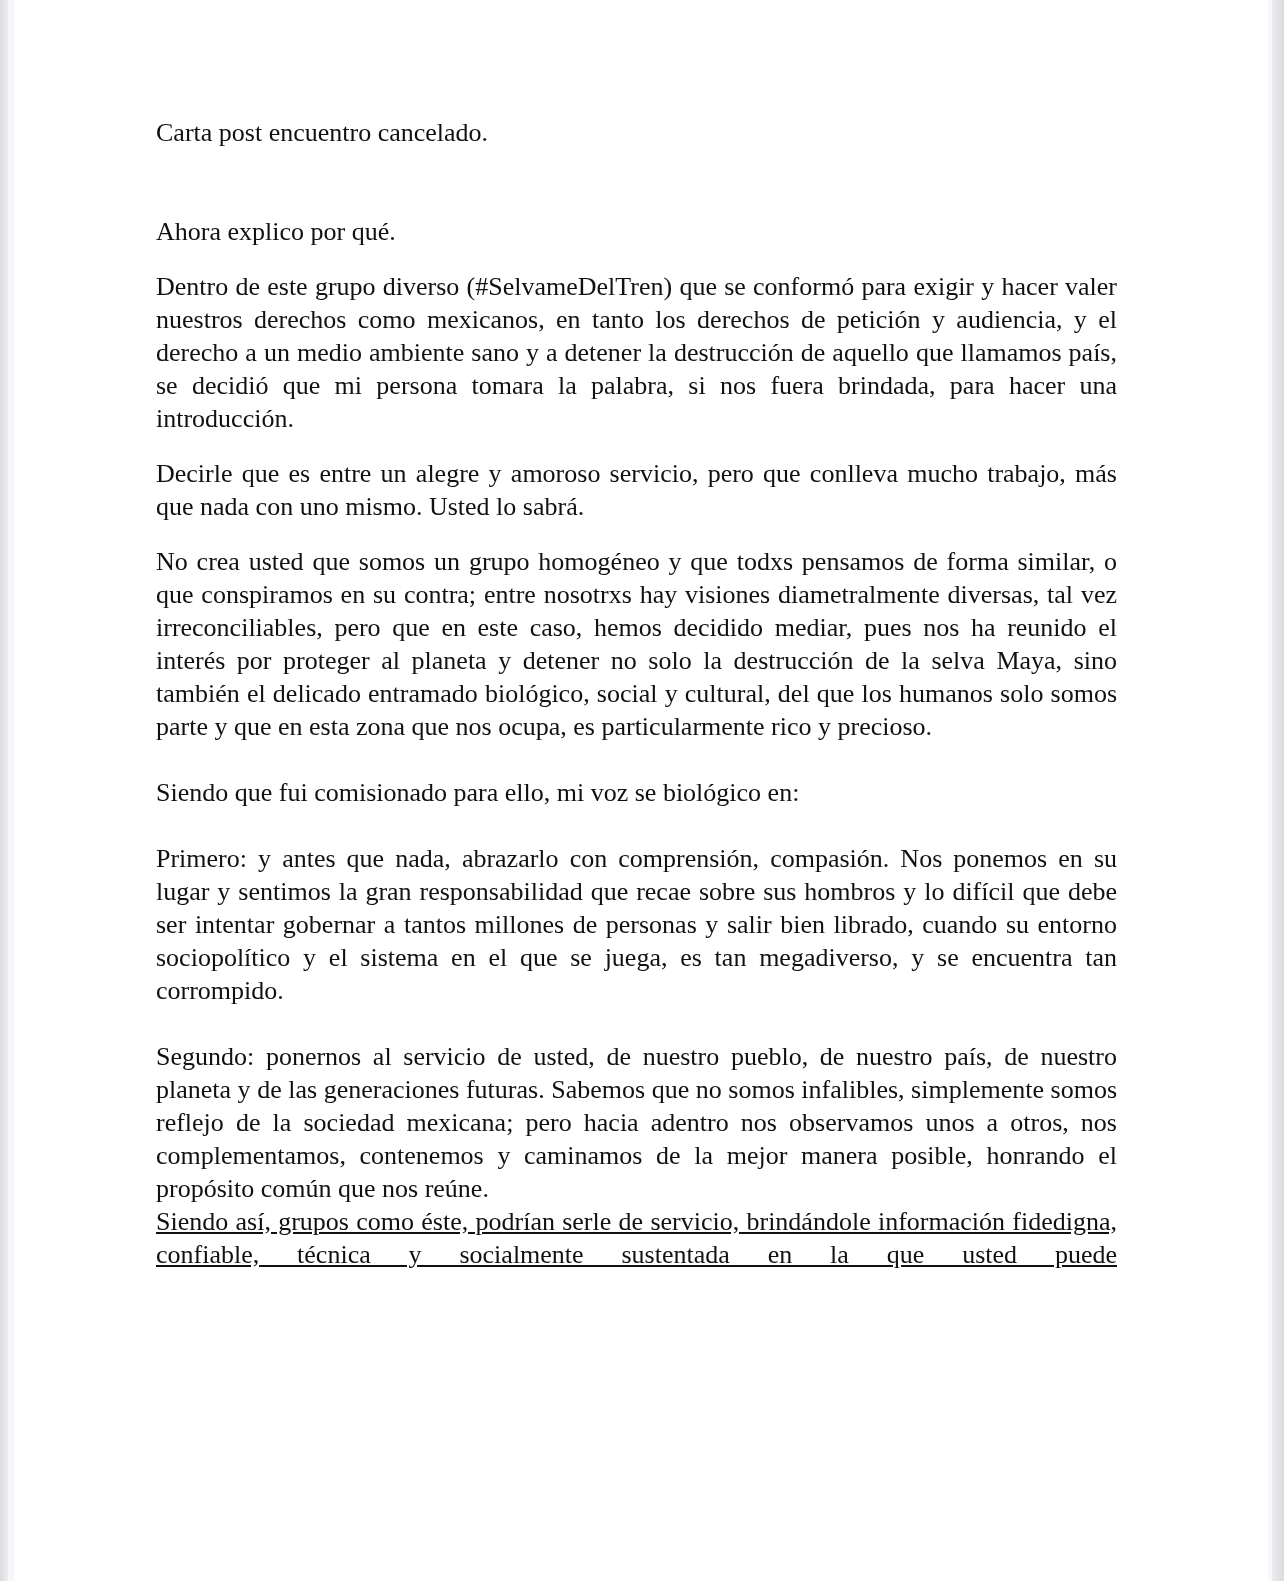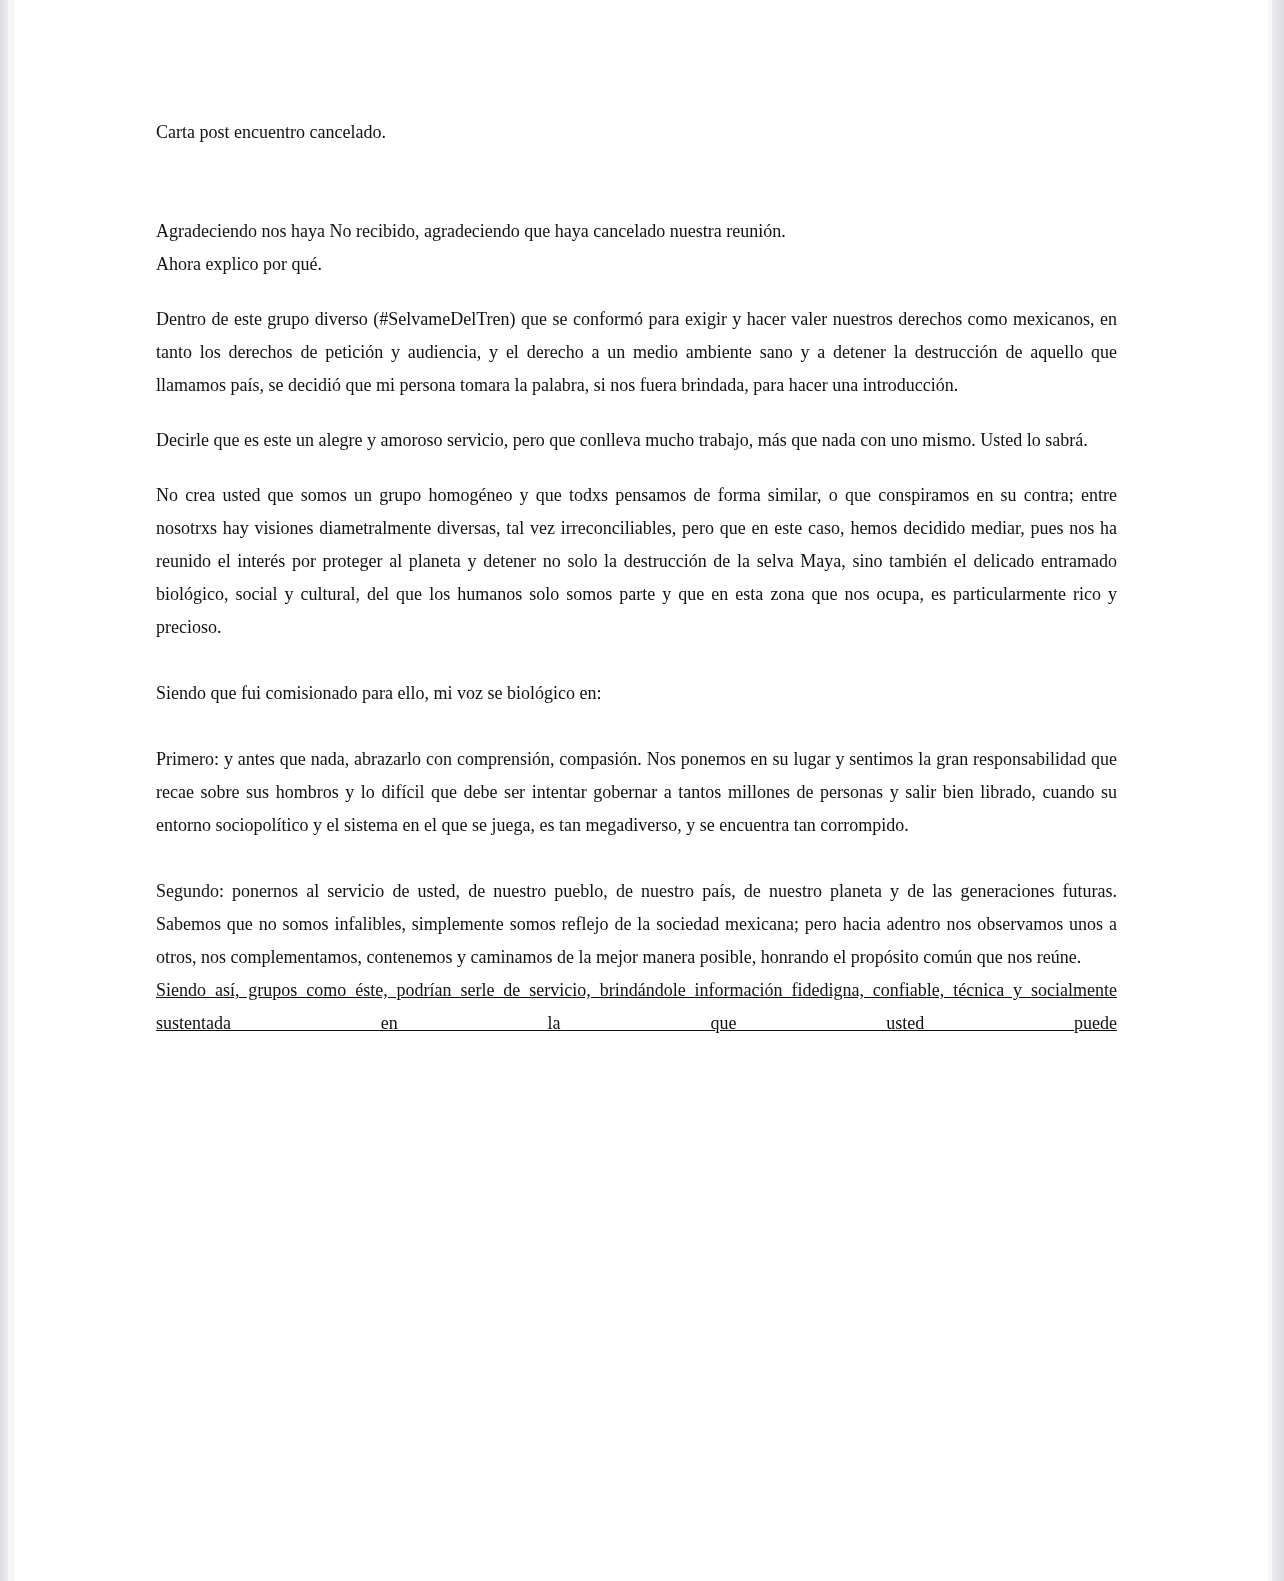--- a/index.html
+++ b/index.html
@@ -36,21 +36,21 @@
       right: 12px; top: 0;
       width: 4px; height: 1581px;
       background: #f7f7f9;
     }
     .page {
       position: absolute;
       left: 156px;
       top: 116px;
       width: 961px;
       font-family: "Liberation Serif", "DejaVu Serif", serif;
-      font-size: 18px;
+      font-size: 26px;
       line-height: 33px;
       color: #111111;
     }
     .para {
       margin: 0;
       text-align: justify;
     }
     .para.left { text-align: left; }
     .gap-lg { height: 33px; }
     .gap-md { height: 22px; }
@@ -62,28 +62,27 @@
 <div class="edge-left-inner"></div>
 <div class="edge-right"></div>
 <div class="edge-right-inner"></div>
 
 <div class="page">
   <p class="para left">Carta post encuentro cancelado.</p>
   <div class="gap-lg"></div>
 
   <div class="gap-lg"></div>
 
-  <p class="para">Agradeciendo nos haya No recibido, agradeciendo que haya cancelado nuestra reunión.</p>
   <p class="para left">Ahora explico por qué.</p>
   <div class="gap-md"></div>
 
   <p class="para">Dentro de este grupo diverso (#SelvameDelTren) que se conformó para exigir y hacer valer nuestros derechos como mexicanos, en tanto los derechos de petición y audiencia, y el derecho a un medio ambiente sano y a detener la destrucción de aquello que llamamos país, se decidió que mi persona tomara la palabra, si nos fuera brindada, para hacer una introducción.</p>
   <div class="gap-md"></div>
 
-  <p class="para">Decirle que es este un alegre y amoroso servicio, pero que conlleva mucho trabajo, más que nada con uno mismo. Usted lo sabrá.</p>
+  <p class="para">Decirle que es entre un alegre y amoroso servicio, pero que conlleva mucho trabajo, más que nada con uno mismo. Usted lo sabrá.</p>
   <div class="gap-md"></div>
 
   <p class="para">No crea usted que somos un grupo homogéneo y que todxs pensamos de forma similar, o que conspiramos en su contra; entre nosotrxs hay visiones diametralmente diversas, tal vez irreconciliables, pero que en este caso, hemos decidido mediar, pues nos ha reunido el interés por proteger al planeta y detener no solo la destrucción de la selva Maya, sino también el delicado entramado biológico, social y cultural, del que los humanos solo somos parte y que en esta zona que nos ocupa, es particularmente rico y precioso.</p>
   <div class="gap-lg"></div>
 
   <p class="para left">Siendo que fui comisionado para ello, mi voz se biológico en:</p>
   <div class="gap-lg"></div>
 
   <p class="para">Primero: y antes que nada, abrazarlo con comprensión, compasión. Nos ponemos en su lugar y sentimos la gran responsabilidad que recae sobre sus hombros y lo difícil que debe ser intentar gobernar a tantos millones de personas y salir bien librado, cuando su entorno sociopolítico y el sistema en el que se juega, es tan megadiverso, y se encuentra tan corrompido.</p>
   <div class="gap-lg"></div>

